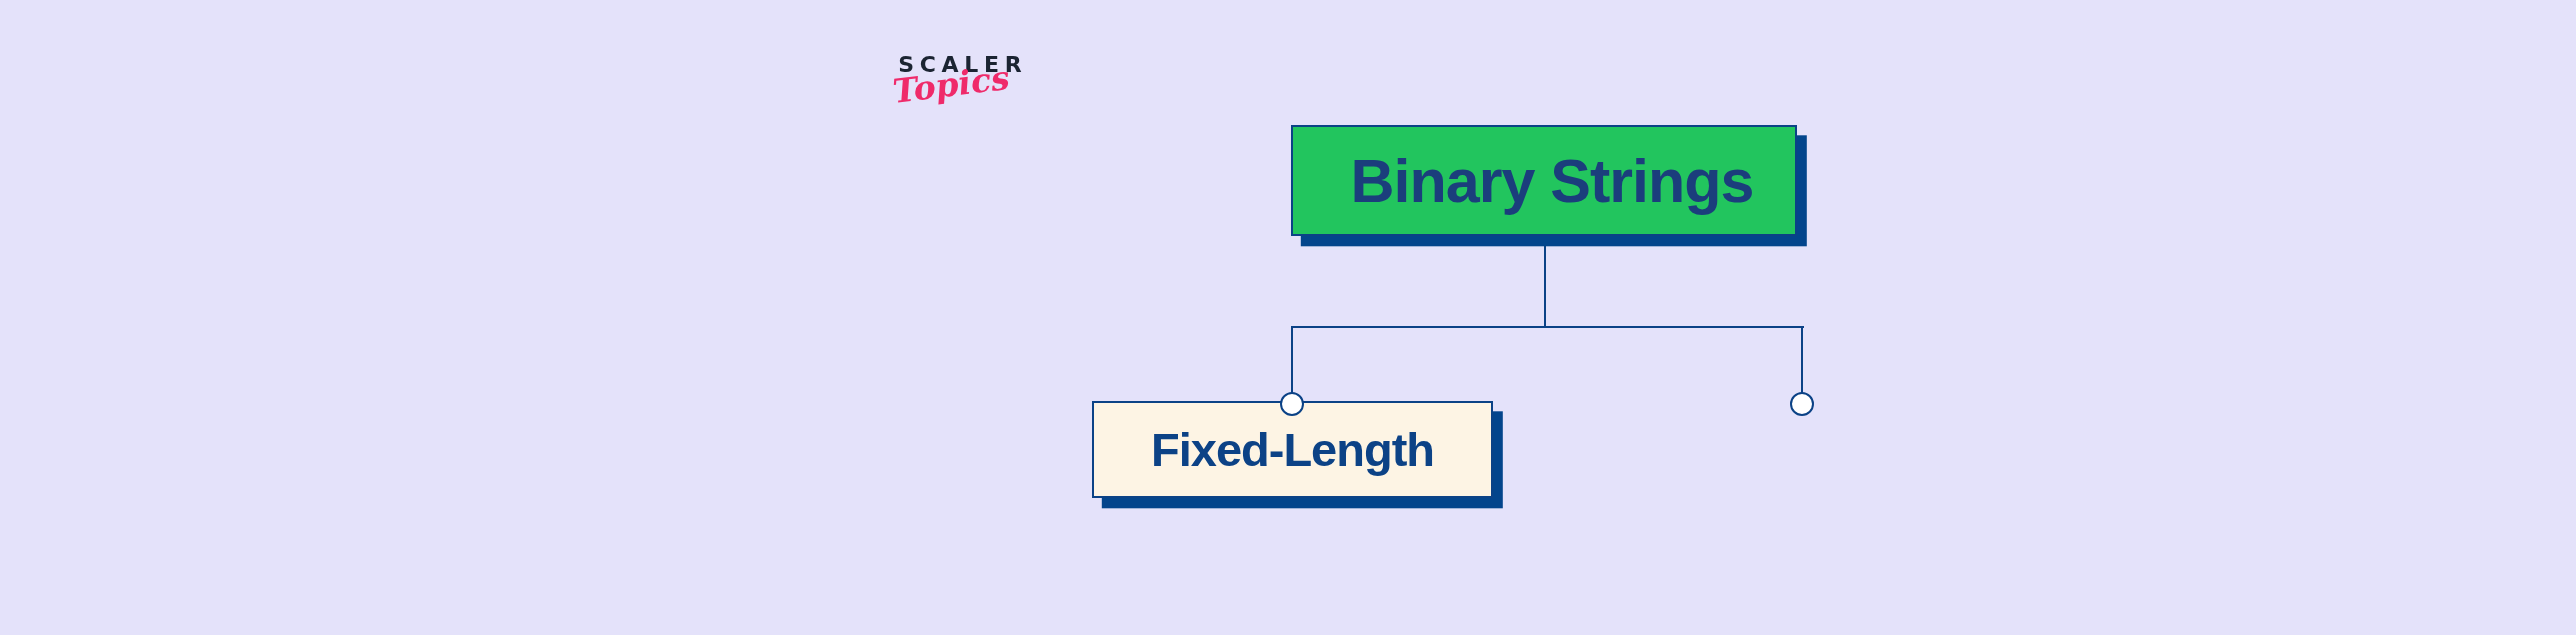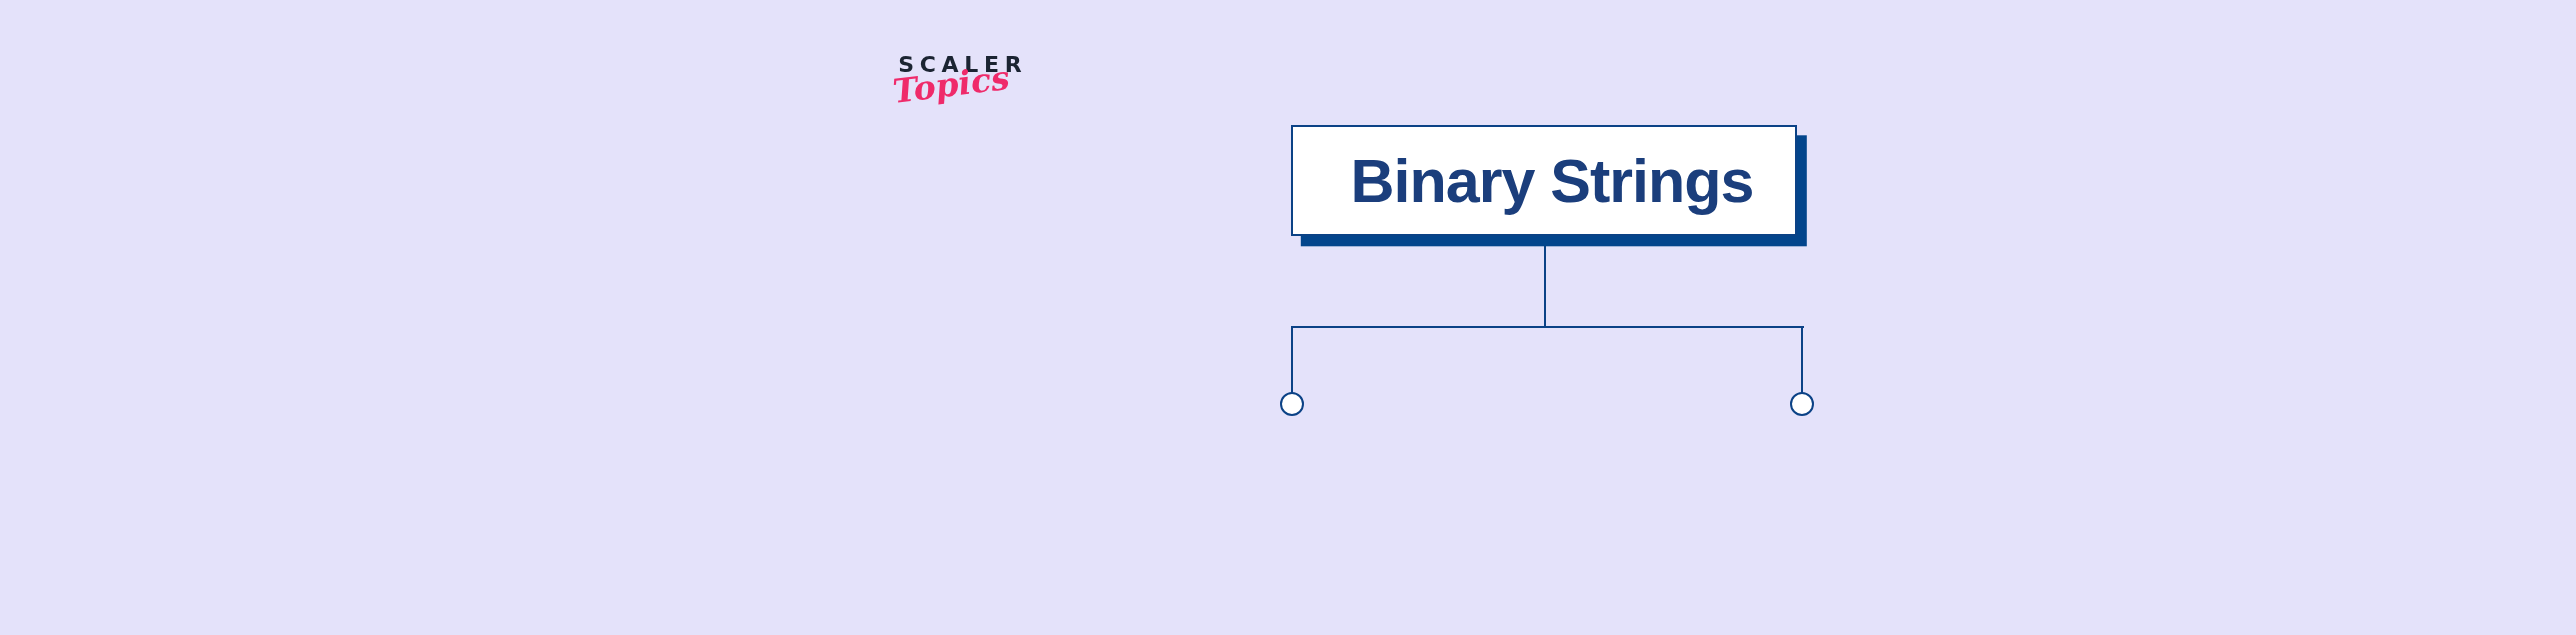--- a/index.html
+++ b/index.html
@@ -49,21 +49,21 @@
     box-sizing: border-box;
     display: flex;
     align-items: center;
     justify-content: center;
     border: 2.1px solid #0B4286;
     box-shadow: 9.8px 10.3px 0 0 #03458C;
     white-space: nowrap;
   }
   .root-node {
     left: 1291px; top: 125px; width: 506px; height: 111px;
-    background: #ffffff;
+    background: #22c55e;
     color: #1B3E7C;
     font-size: 61px;
     font-weight: 700;
     letter-spacing: -1px;
     padding-left: 16px;
   }
   .child-node {
     background: #FDF4E4;
     color: #0C4286;
     font-size: 47px;
@@ -97,18 +97,21 @@
 
   <div class="connector trunk"></div>
   <div class="connector rail"></div>
   <div class="connector drop-left"></div>
   <div class="connector drop-right"></div>
 
   <div class="node root-node">
     <span>Binary Strings</span>
   </div>
 
+  <div class="node child-node child-left">
+    <span>Fixed-Length</span>
+  </div>
 
   <div class="port port-left"></div>
   <div class="port port-right"></div>
 
 </div>
 
 
 </body></html>

